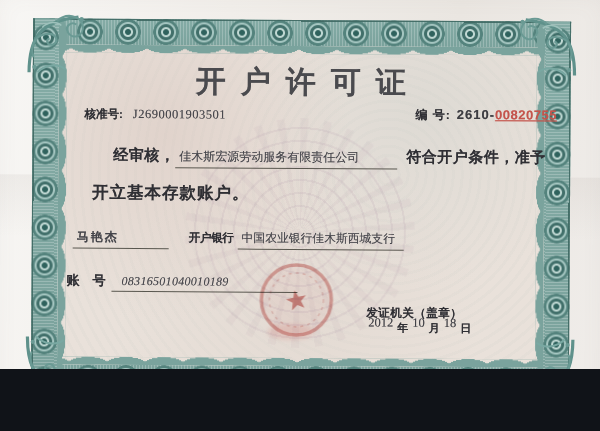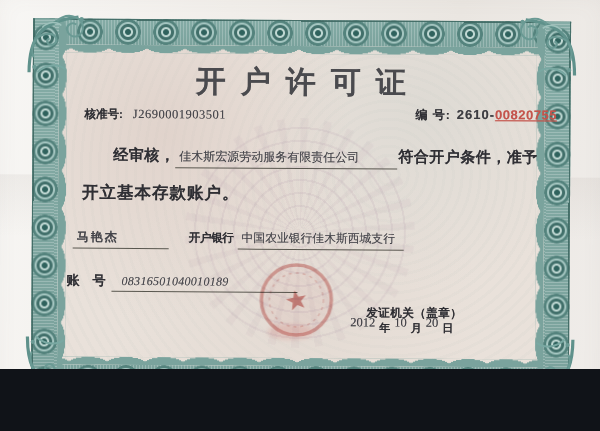--- a/index.html
+++ b/index.html
@@ -110,35 +110,35 @@
   .serial-row{left:398px;top:106px;margin-left:17px;}
   .serial-row .label{font-size:12px;letter-spacing:1px;}
   .serial-row .prefix{font-size:13px;margin-left:6px;color:#3d3d42;}
   .serial-row .red{font-size:13px;color:#c4544c;letter-spacing:.5px;
     text-shadow:0 0 .5px rgba(196,84,76,.5);text-decoration:underline;}
   .line1{left:113px;top:147px;}
   .line1 .label{font-size:15px;letter-spacing:.5px;}
   .fill{border-bottom:1.4px solid #59574f;padding:0 4px 2px;}
   .company-fill{width:214px;}
   .company-fill .value{font-size:12px;}
-  .line1 .suffix{margin-left:1px;}
-  .line2{left:82px;top:183px;font-size:16.5px;letter-spacing:1px;}
+  .line1 .suffix{margin-left:9px;}
+  .line2{left:92px;top:183px;font-size:16.5px;letter-spacing:1px;}
   .rep-row{left:70px;top:228px;}
   .rep-row .label{font-size:11.5px;letter-spacing:-.3px;}
   .rep-fill{width:88px;margin-left:3px;font-weight:bold;}
   .rep-fill .value{font-size:12px;letter-spacing:2px;}
   .bank-label{margin-left:20px;font-size:12.5px;letter-spacing:1px;}
   .bank-fill{width:158px;margin-left:4px;}
   .bank-fill .value{font-size:11.8px;}
   .account-row{left:67px;top:272px;}
   .account-row .label{font-size:13px;}
   .account-fill{width:172px;margin-left:6px;padding-left:10px;}
   .account-fill .value{font-size:12px;letter-spacing:.3px;font-style:italic;}
   .issuer{left:367px;top:305px;font-size:11.5px;letter-spacing:.5px;}
-  .date-row{left:351px;top:317px;align-items:center;}
+  .date-row{left:369px;top:317px;align-items:center;}
   .date-row .num{font-family:"Liberation Serif",serif;font-size:12.5px;color:#3f3f45;
     transform:translateY(-2px);text-shadow:0 0 .4px rgba(63,63,69,.45);}
   .date-row .unit{font-size:11px;transform:translateY(3px);}
   .date-row>span{margin-right:4px;}
   
   .staple{
     position:absolute;left:38px;top:402px;width:21px;height:3px;z-index:9;
     background:#a8adaf;border:1px solid #64696d;transform:rotate(-6deg);
   }
   .scratch{
@@ -242,21 +242,21 @@
         <span class="fill account-fill"><span class="value">08316501040010189</span></span>
       </div>
 
       <div class="t label issuer">发证机关（盖章）</div>
 
       <div class="t row date-row">
         <span class="num">2012</span>
         <span class="label unit">年</span>
         <span class="num">10</span>
         <span class="label unit">月</span>
-        <span class="num">20</span>
+        <span class="num">18</span>
         <span class="label unit">日</span>
       </div>
 
       <div class="seal">
         <svg viewBox="0 0 76 76">
           <circle cx="38" cy="38" r="35" fill="rgba(220,120,114,.07)" stroke="rgba(198,86,80,.55)" stroke-width="3.5"></circle>
           <circle cx="38" cy="38" r="27" fill="none" stroke="rgba(198,86,80,.30)" stroke-width="1.5" stroke-dasharray="3 4"></circle>
           <path d="M38,28 L40.6,35.2 L48.2,35.4 L42.2,40 L44.4,47.3 L38,43 L31.6,47.3 L33.8,40 L27.8,35.4 L35.4,35.2 Z" fill="rgba(192,74,68,.7)" transform="rotate(-12 38 38)"></path>
         </svg>
       </div>

